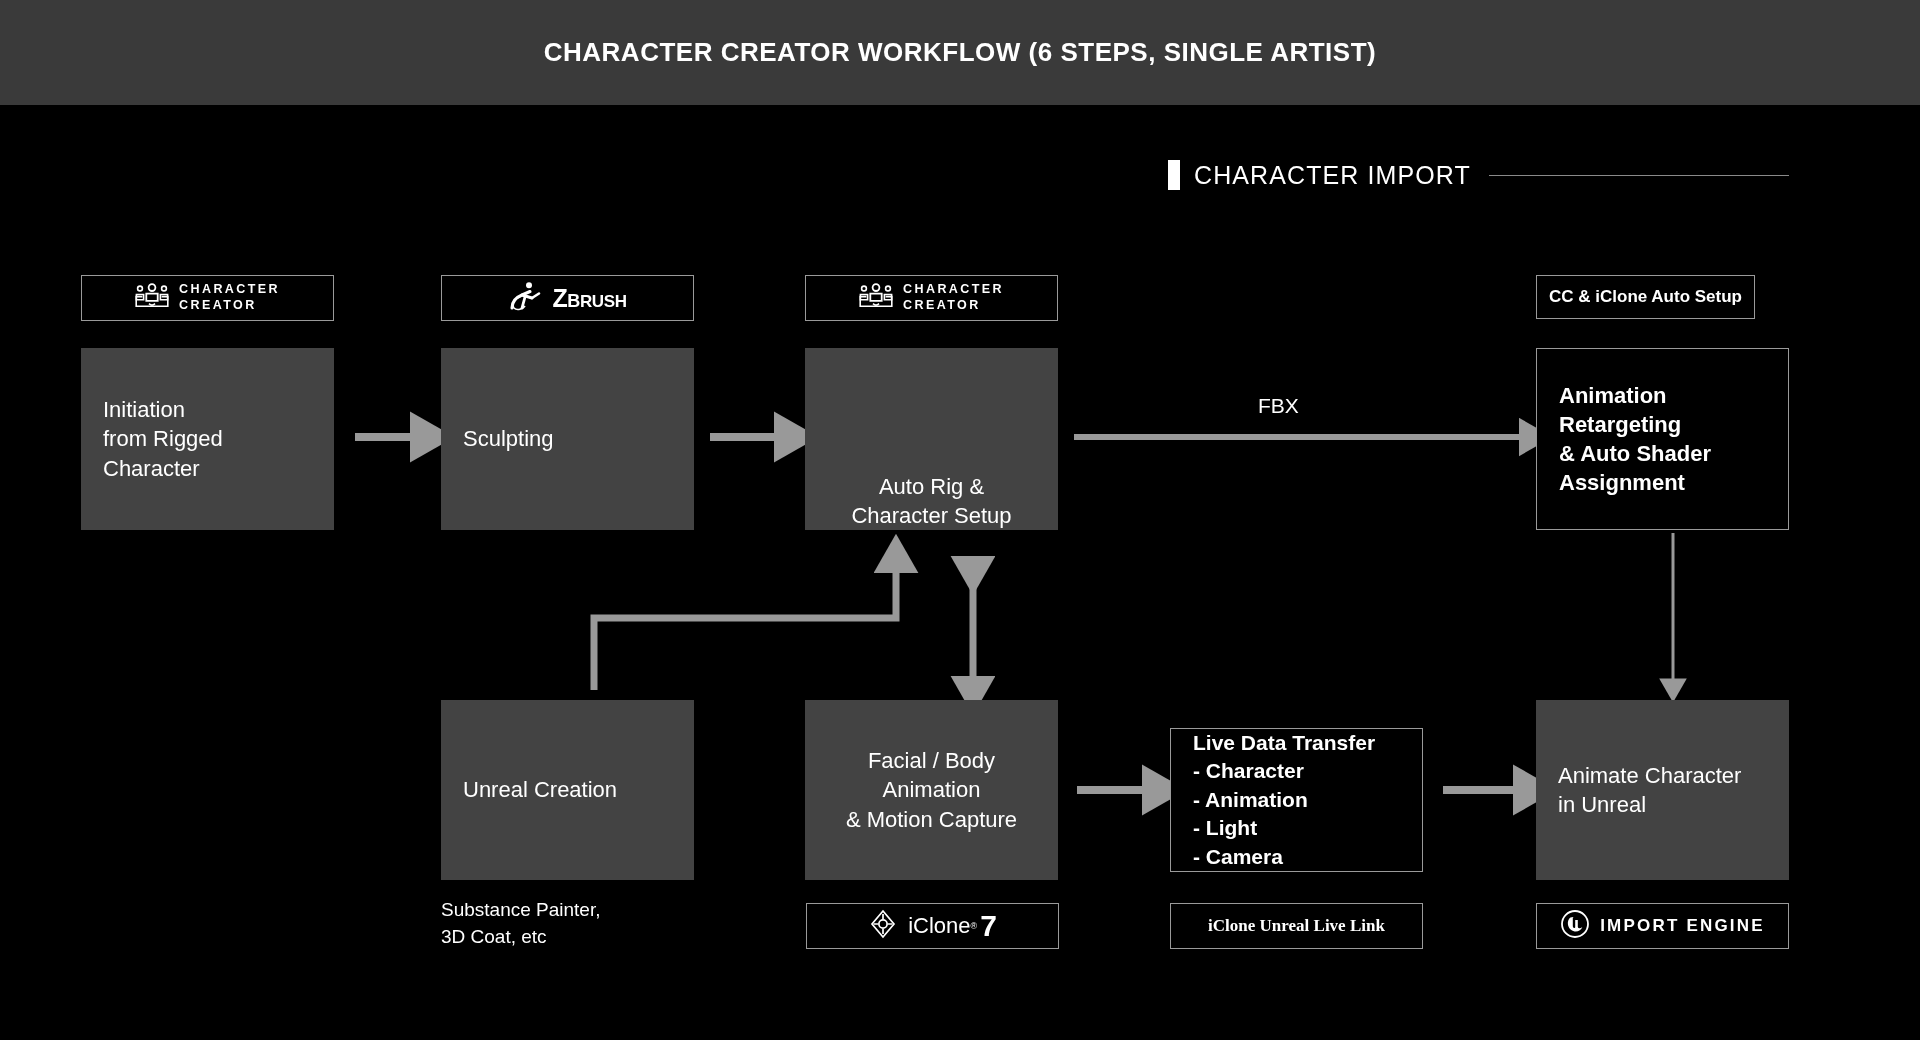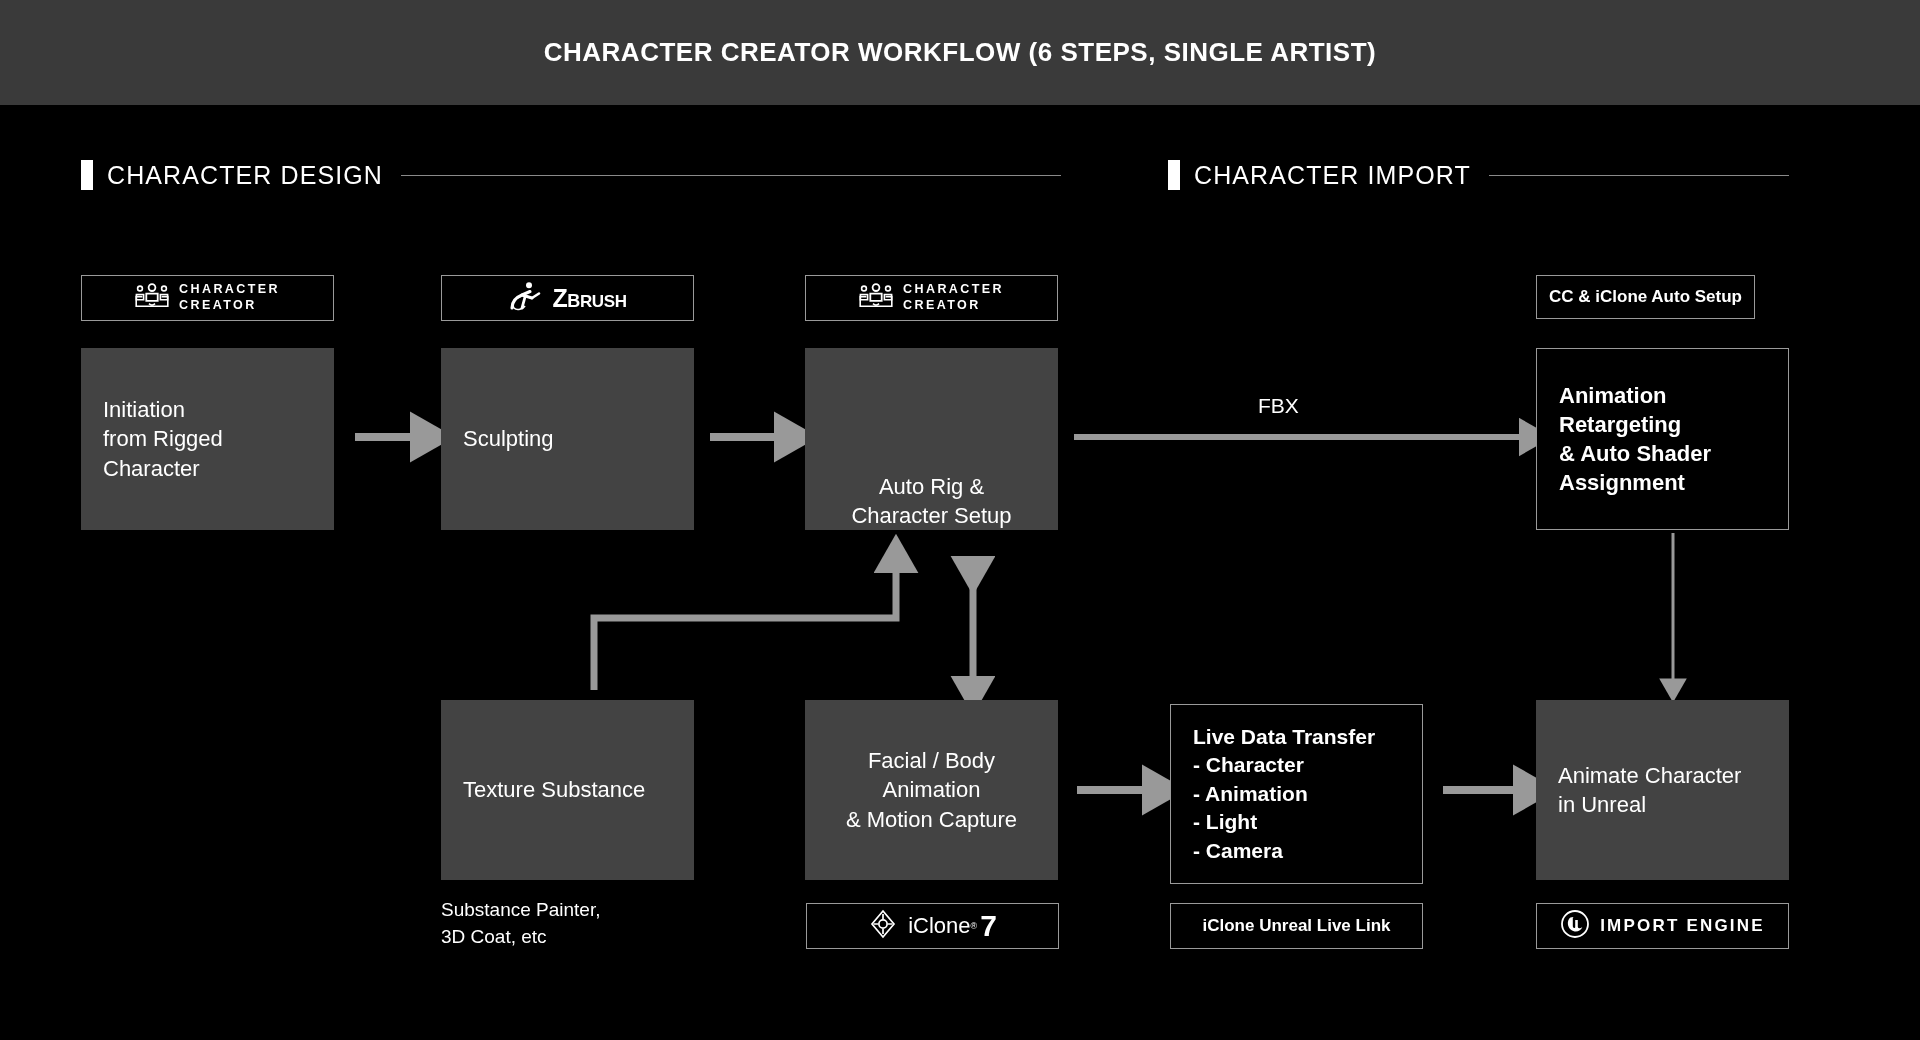--- a/index.html
+++ b/index.html
@@ -91,25 +91,20 @@
 </style>
 </head>
 <body>
 
 <div id="root">
 
   <div class="titlebar">
     <div class="title">CHARACTER CREATOR WORKFLOW (6 STEPS, SINGLE ARTIST)</div>
   </div>
 
-  <div class="section-head" style="left:81px; top:160px; width:985px;">
-    <div class="tick"></div>
-    <div class="sec-label">CHARACTER DESIGN</div>
-    <div class="rule" style="width:660px;"></div>
-  </div>
 
   <div class="section-head" style="left:1168px; top:160px; width:720px;">
     <div class="tick"></div>
     <div class="sec-label">CHARACTER IMPORT</div>
     <div class="rule" style="width:300px;"></div>
   </div>
 
   <svg class="wires" viewBox="0 0 1920 1040" xmlns="http://www.w3.org/2000/svg">
     <defs>
       <marker id="ah" markerWidth="9" markerHeight="9" refX="1" refY="3.2" orient="auto" markerUnits="strokeWidth">
@@ -225,30 +220,30 @@
   </div>
 
   <div class="box outline bold lft" style="left:1536px; top:348px; width:253px; height:182px;">
     <div class="box-text">Animation
 Retargeting
 &amp; Auto Shader
 Assignment</div>
   </div>
 
   <div class="box filled lft" style="left:441px; top:700px; width:253px; height:180px;">
-    <div class="box-text">Texture Substance</div>
+    <div class="box-text">Unreal Creation</div>
   </div>
 
   <div class="box filled ctr" style="left:805px; top:700px; width:253px; height:180px;">
     <div class="box-text">Facial / Body
 Animation
 &amp; Motion Capture</div>
   </div>
 
-  <div class="box outline bold lft" style="left:1170px; top:704px; width:253px; height:180px;">
+  <div class="box outline bold lft" style="left:1170px; top:728px; width:253px; height:144px;">
     <div class="box-text" style="font-size:21px; line-height:1.36;">Live Data Transfer
 - Character
 - Animation
 - Light
 - Camera</div>
   </div>
 
   <div class="box filled lft" style="left:1536px; top:700px; width:253px; height:180px;">
     <div class="box-text">Animate Character
 in Unreal</div>
@@ -265,21 +260,21 @@
         <path d="M15,5 L15,10 M15,20 L15,25 M5.5,15 L10.5,15 M19.5,15 L24.5,15" stroke="#fff" stroke-width="1.7"></path>
       </svg>
     </span>
     <span class="ic-word">
         <span>iClone</span>
         <span class="reg">®</span>
         <span class="seven">7</span>
       </span>
   </div>
 
-  <div class="badge" style="left:1170px; top:903px; width:253px; height:46px;">
+  <div class="badge" style="left:1170px; top:903px; width:253px; height:46px;font-family:Liberation Serif, serif;">
     <span class="badge-text">iClone Unreal Live Link</span>
   </div>
 
   <div class="badge" style="left:1536px; top:903px; width:253px; height:46px;">
     <span style="flex:0 0 auto;">
       <svg width="30" height="30" viewBox="0 0 30 30" xmlns="http://www.w3.org/2000/svg">
         <circle cx="15" cy="15" r="13" fill="none" stroke="#fff" stroke-width="1.8"></circle>
         <path d="M10.4,8.6 C8.4,10.2 7.6,12.6 7.9,15.2 C8.3,18.8 11,21.8 14.6,22.4
                  C18,22.9 21.2,21 22.3,17.9 C21,19.2 19.6,19.6 18.6,19.1
                  C17.9,18.7 17.8,17.8 17.8,16.9 L17.8,10.9 L15.2,10.9 L15.2,18.2

